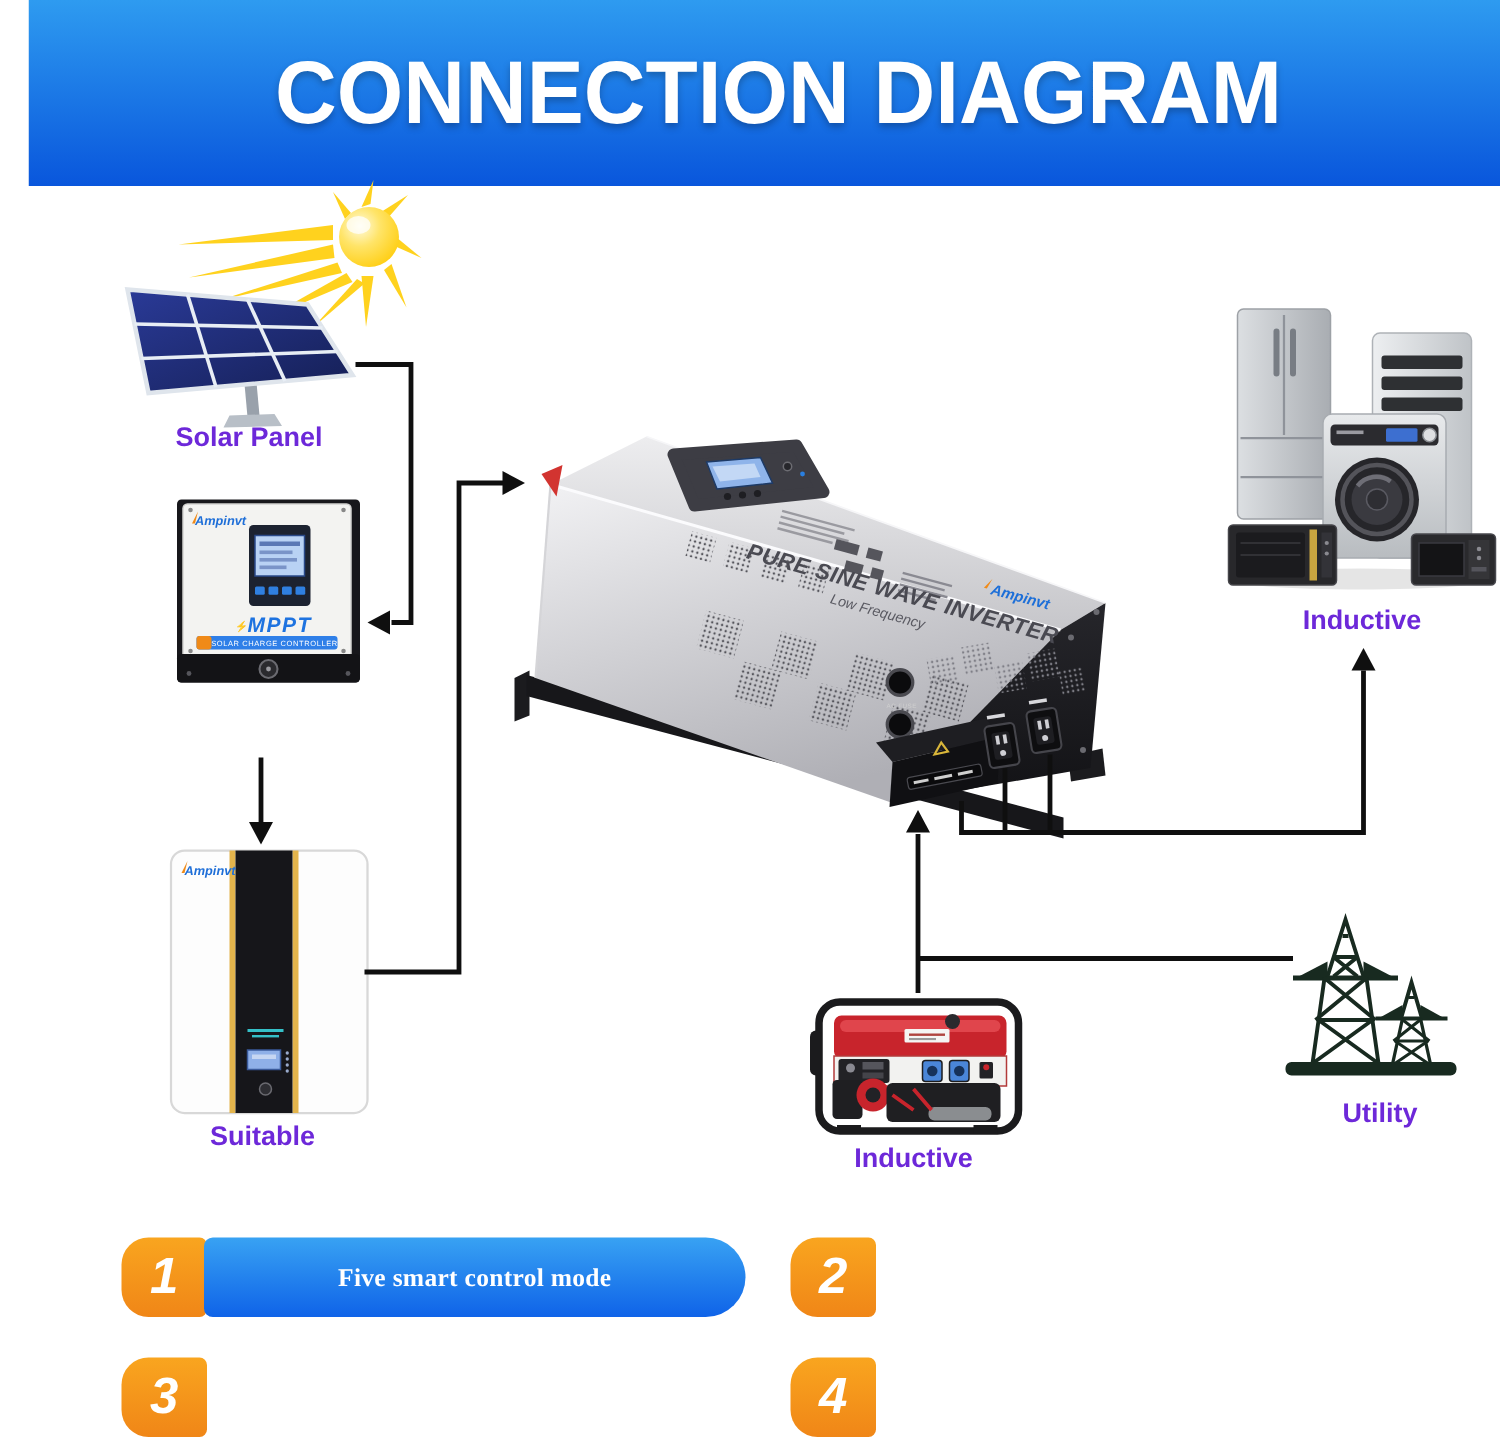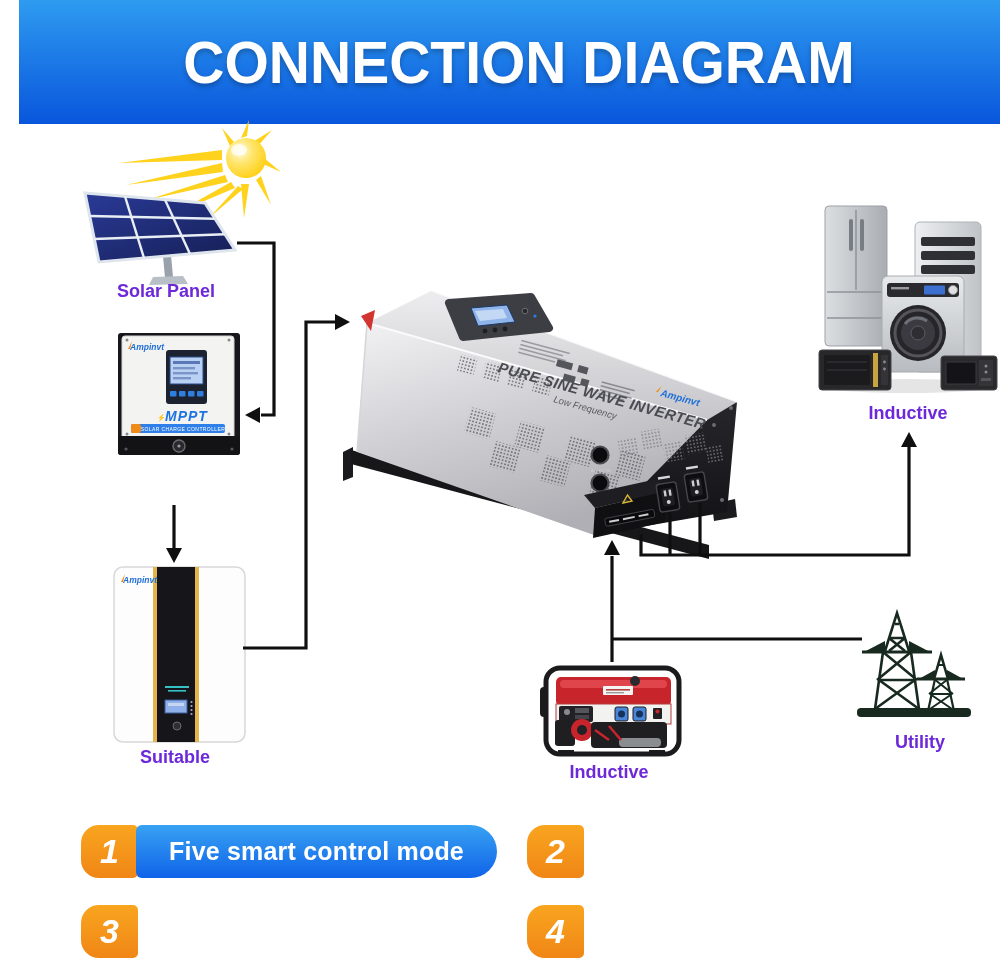--- a/index.html
+++ b/index.html
@@ -16,23 +16,23 @@
   
   .lbl{position:absolute;transform:translateX(-50%);font-weight:bold;font-size:18px;
        color:#6d28d9;white-space:nowrap;text-align:center;line-height:23px;}
   
   .badge{position:absolute;height:53px;display:flex;align-items:stretch;}
   .badge-num{width:57px;background:linear-gradient(180deg,#F9A51F,#F08617);
              border-radius:18px 5px 5px 18px;color:#fff;font-size:34px;font-weight:bold;
              font-style:italic;display:flex;align-items:center;justify-content:center;
              flex:0 0 57px;}
   .badge-label{flex:1;background:linear-gradient(180deg,#38A2F3,#0F63E8);
-               border-radius:6px 27px 27px 6px;margin-left:-2px;color:#fff;font-size:25px;
+               border-radius:6px 27px 27px 6px;margin-left:-2px;color:#fff;font-size:17px;
                font-weight:bold;display:flex;align-items:center;justify-content:center;
-               letter-spacing:.2px;}
+               letter-spacing:.2px;font-family:Liberation Serif, serif;}
 </style>
 </head>
 <body>
 
 <div class="page">
 
   <div class="hdr">
     <h1>CONNECTION DIAGRAM</h1>
   </div>
 

